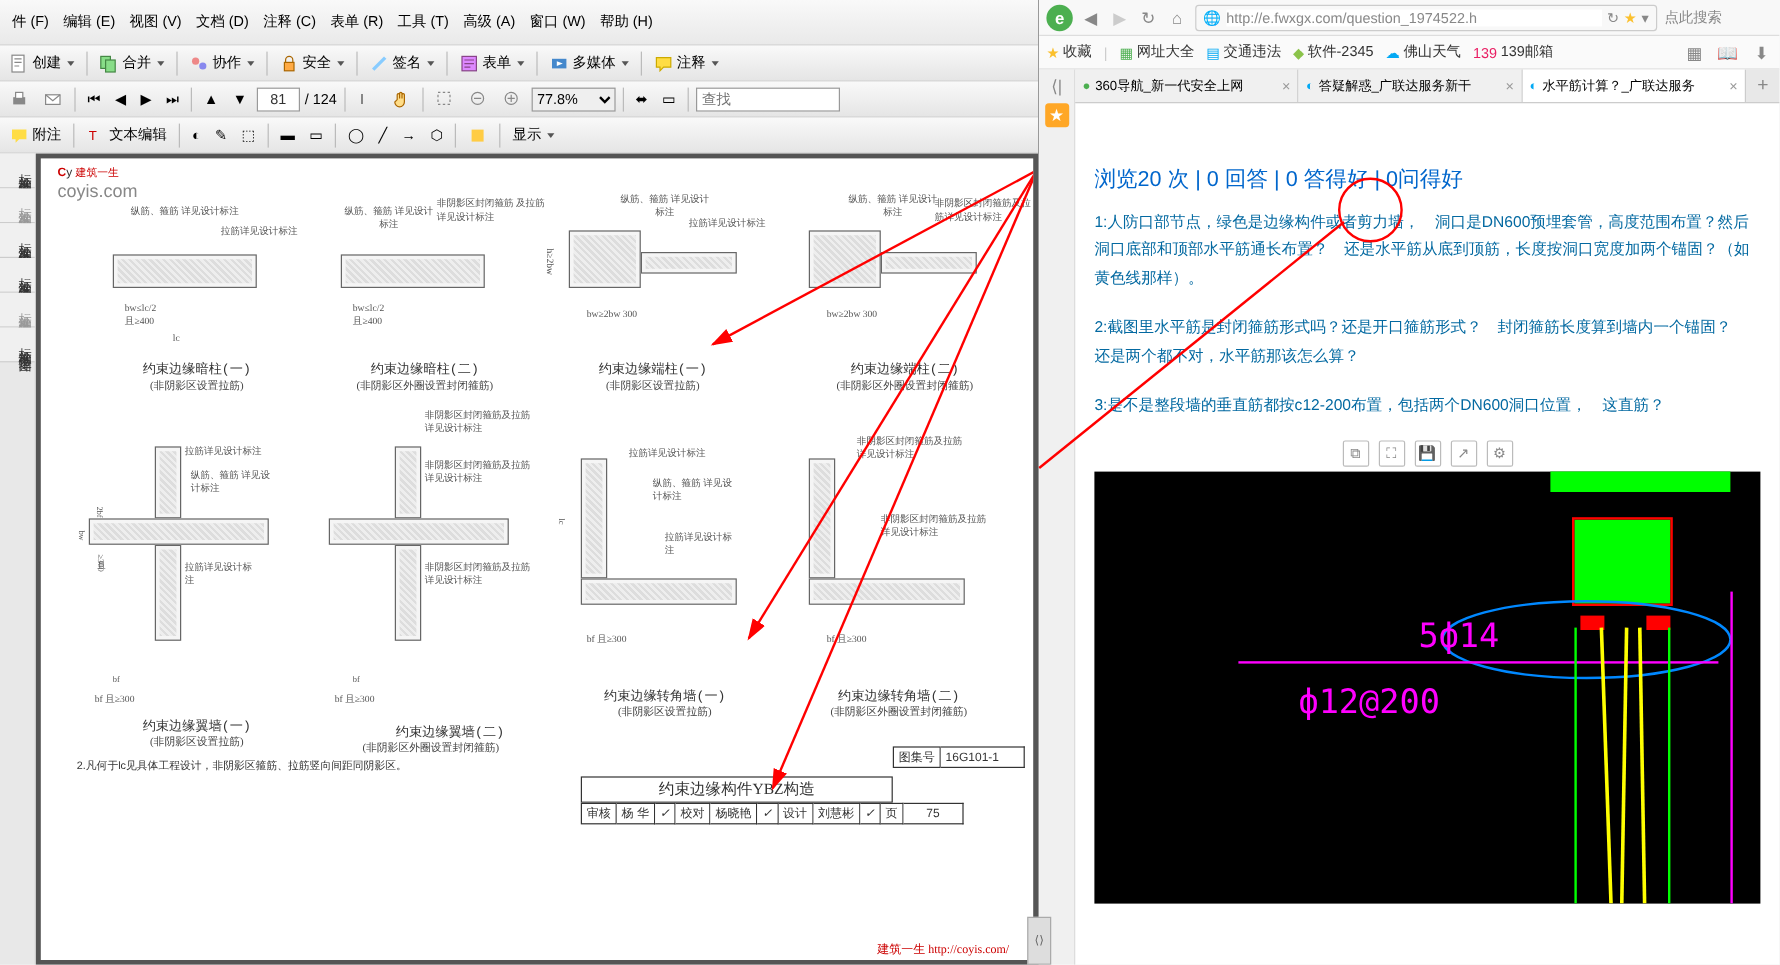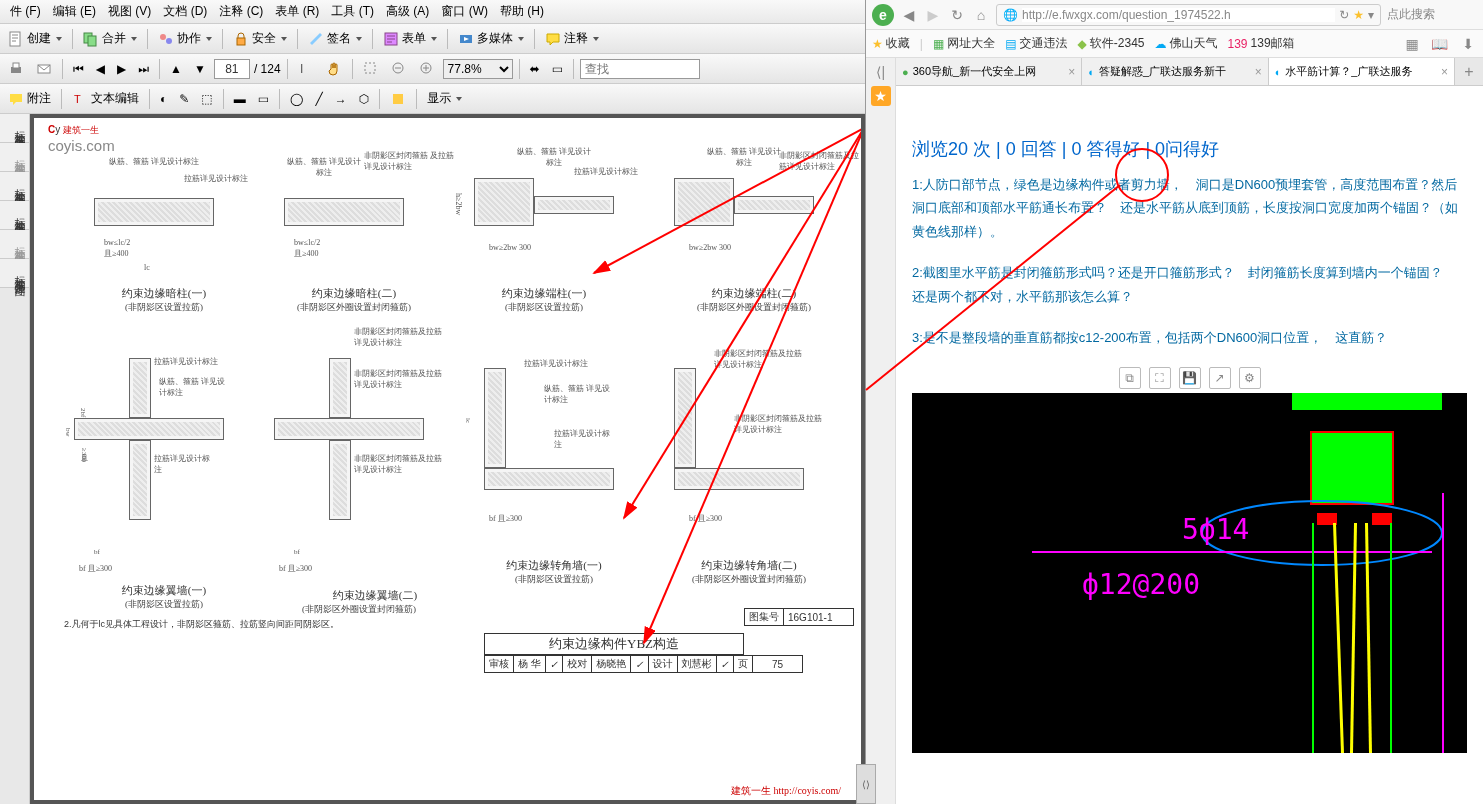--- a/index.html
+++ b/index.html
@@ -1,20 +1,20 @@
 <!DOCTYPE html>
 <html><head>
 <meta charset="utf-8">
 <style>
 * { margin: 0; padding: 0; box-sizing: border-box; font-family: "Microsoft YaHei", SimSun, Arial, sans-serif; }
 body { width: 1483px; height: 804px; overflow: hidden; background: #f0f0f0; display: flex; position: relative; }
 
 
 .left-app { width: 866px; height: 804px; background: #f5f5f5; border-right: 1px solid #999; display: flex; flex-direction: column; }
-.menubar { height: 24px; background: linear-gradient(#f9f9f9,#e9e9e9); display: flex; align-items: center; padding: 0 4px; font-size: 12px; border-bottom: 1px solid #ccc; }
+.menubar { height: 38px; background: linear-gradient(#f9f9f9,#e9e9e9); display: flex; align-items: center; padding: 0 4px; font-size: 12px; border-bottom: 1px solid #ccc; }
 .menubar span { margin: 0 6px; cursor: default; }
 
 .toolbar1, .toolbar2, .toolbar3 { height: 30px; background: linear-gradient(#f9f9f9,#e5e5e5); display: flex; align-items: center; padding: 0 4px; font-size: 12px; border-bottom: 1px solid #ccc; gap: 4px; }
 .tb-btn { display: flex; align-items: center; gap: 3px; padding: 2px 4px; border-radius: 2px; cursor: pointer; }
 .tb-ico { width: 16px; height: 16px; display: inline-block; }
 .sep { width: 1px; height: 20px; background: #bbb; margin: 0 2px; }
 .dd { width: 0; height: 0; border-left: 3px solid transparent; border-right: 3px solid transparent; border-top: 4px solid #555; margin-left: 2px; }
 
 .toolbar2 input.page { width: 36px; height: 20px; text-align: center; font-size: 12px; border: 1px solid #999; }
 .toolbar2 .zoom-sel { width: 70px; height: 20px; font-size: 12px; border: 1px solid #999; }
@@ -26,21 +26,21 @@
 .side-tab.dim { color: #999; }
 
 .doc-view { flex: 1; background: #555; overflow: hidden; position: relative; padding: 4px; }
 .page { background: #fff; width: 100%; height: 100%; position: relative; font-size: 10px; color: #333; }
 .logo { position: absolute; top: 6px; left: 14px; font-size: 10px; }
 .logo .c { color: #c00; font-weight: bold; }
 .logo .t { color: #c00; font-size: 9px; }
 
 .diagram { position: absolute; border: 1px solid #666; background: #f5f5f5; }
 .diagram::after { content: ""; position: absolute; inset: 3px; background: repeating-linear-gradient(45deg,#ddd,#ddd 2px,#eee 2px,#eee 4px); }
-.dlabel { position: absolute; font-size: 11px; text-align: center; font-family: Liberation Serif, serif; }
+.dlabel { position: absolute; font-size: 11px; text-align: center; font-family: Liberation Mono, monospace; }
 .dsub { position: absolute; font-size: 9px; text-align: center; font-family: SimSun, serif; color: #444; }
 .dim-text { position: absolute; font-size: 8px; font-family: SimSun, serif; color: #555; }
 
 svg.arrows { position: absolute; inset: 0; width: 100%; height: 100%; pointer-events: none; }
 
 .title-box { position: absolute; border: 1px solid #333; background: #fff; font-size: 11px; display: flex; align-items: center; justify-content: center; font-family: SimSun, serif; }
 .title-row { position: absolute; display: flex; font-size: 10px; font-family: SimSun, serif; }
 .title-row div { border: 1px solid #333; border-left: none; padding: 1px 4px; background: #fff; height: 18px; display: flex; align-items: center; }
 .title-row div:first-child { border-left: 1px solid #333; }
 

